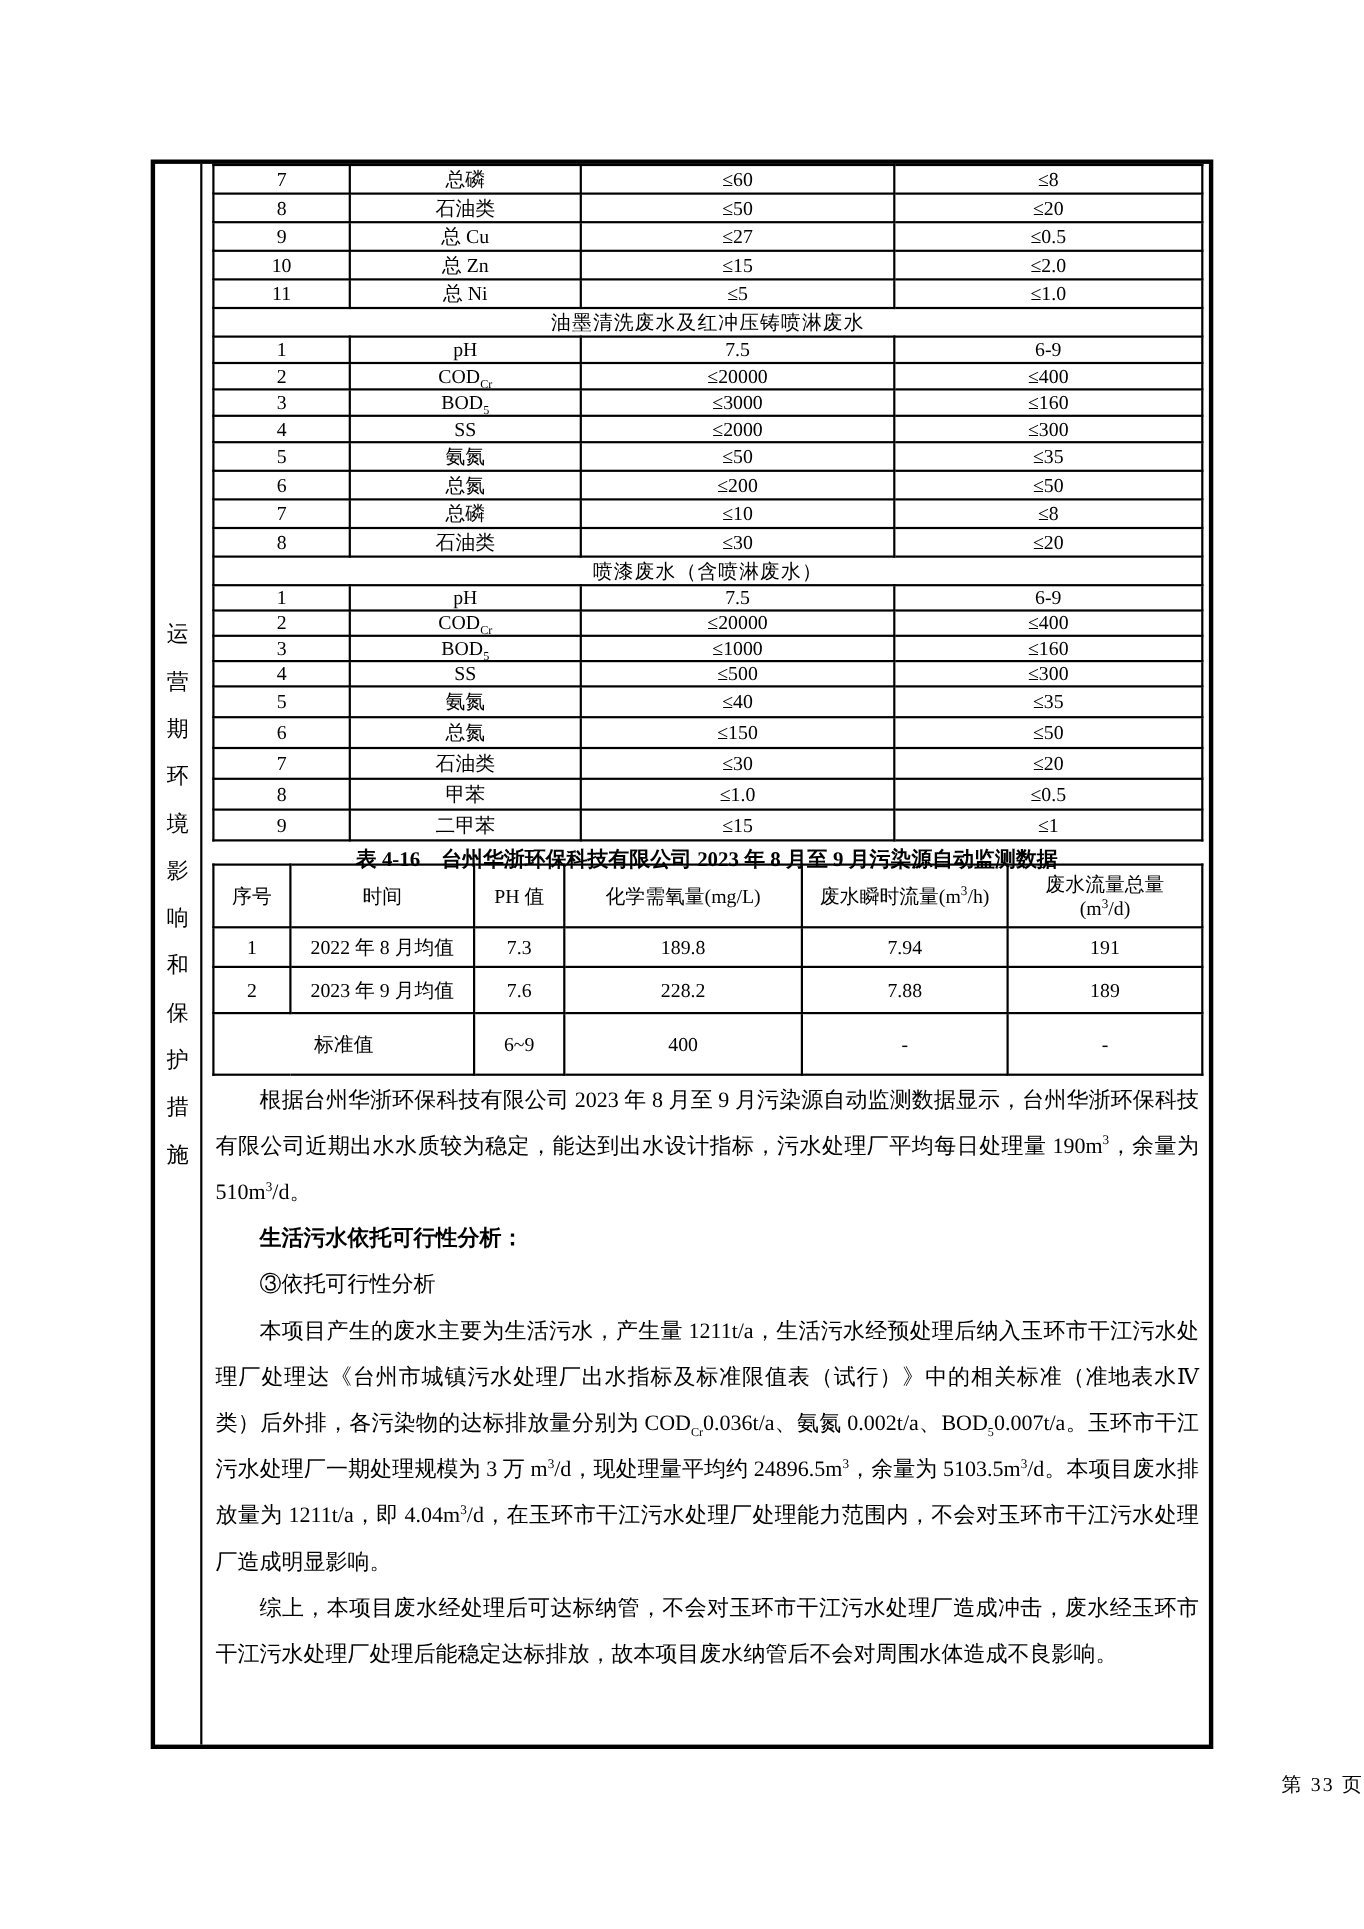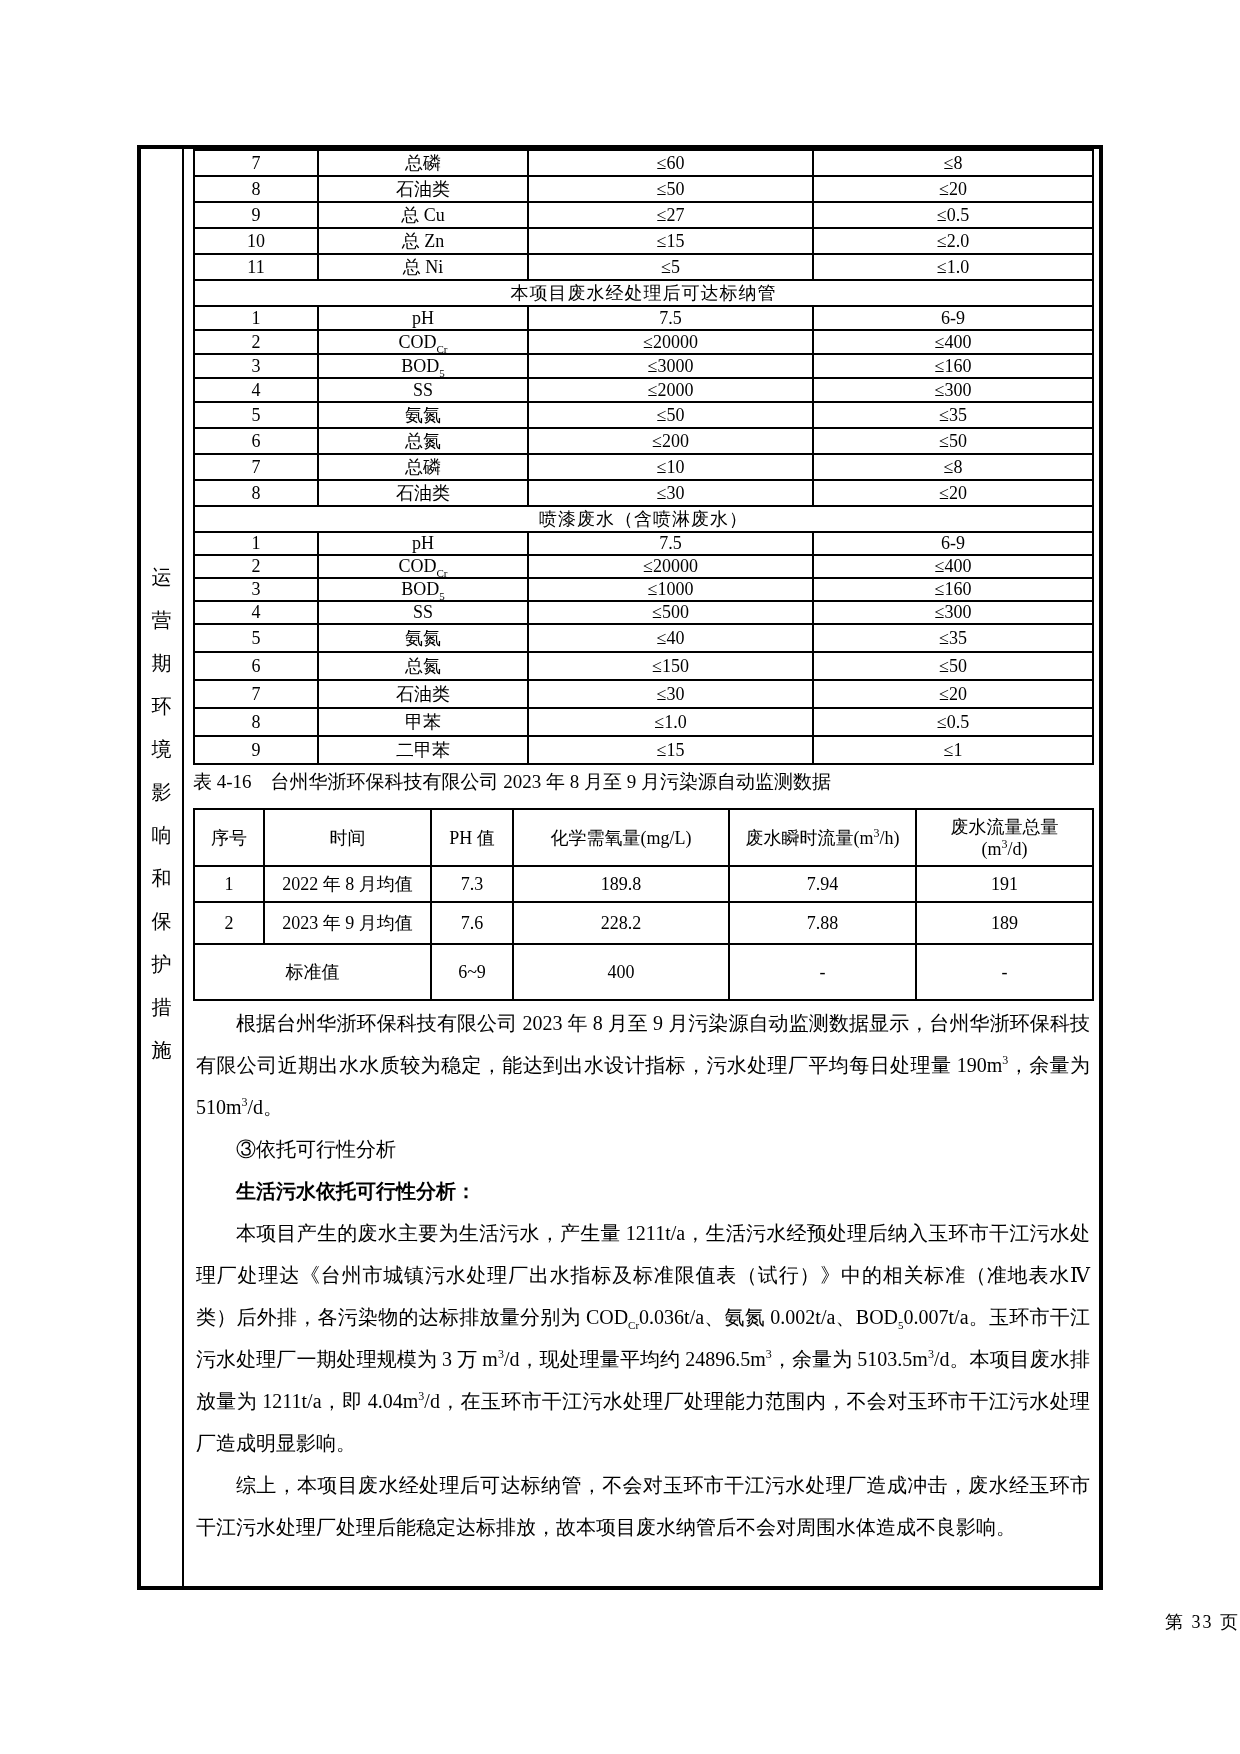--- a/index.html
+++ b/index.html
@@ -26,21 +26,21 @@
         padding:0 2px;font-size:18px;font-weight:normal;overflow:hidden;}
   sub{font-size:11px;line-height:0;}
   sup{font-size:12px;line-height:0;}
   tr.s1{height:25px;}
   tr.hdr{height:26px;}
   tr.hdr td{font-size:18px;letter-spacing:1px;}
   tr.s2{height:24px;}
   tr.s3{height:23px;}
   tr.s3t{height:28px;}
   .caption{
-    height:43px;line-height:33px;font-weight:normal;font-size:19px;
+    height:20px;line-height:33px;text-align:center;font-weight:bold;font-size:19px;
     width:899px;margin-left:7px;
   }
   tr.mh{height:57px;}
   tr.mh th{font-size:18px;}
   tr.m0{height:36px;}
   tr.m1{height:42px;}
   tr.ms{height:56px;}
   .para{
     margin:0 9px 0 10px;font-size:20px;line-height:42px;
     text-indent:2em;text-align:justify;
@@ -109,21 +109,21 @@
               <td>≤15</td>
               <td>≤2.0</td>
             </tr>
             <tr class="s1">
               <td>11</td>
               <td>总 Ni</td>
               <td>≤5</td>
               <td>≤1.0</td>
             </tr>
             <tr class="hdr">
-              <td colspan="4">本项目废水经处理后可达标纳管</td>
+              <td colspan="4">油墨清洗废水及红冲压铸喷淋废水</td>
             </tr>
             <tr class="s2">
               <td>1</td>
               <td>pH</td>
               <td>7.5</td>
               <td>6-9</td>
             </tr>
             <tr class="s2">
               <td>2</td>
               <td>COD<sub>Cr</sub></td>
@@ -266,21 +266,21 @@
               <td colspan="2">标准值</td>
               <td>6~9</td>
               <td>400</td>
               <td>-</td>
               <td>-</td>
             </tr>
           </tbody>
       </table>
 
       <div class="para first">根据台州华浙环保科技有限公司 2023 年 8 月至 9 月污染源自动监测数据显示，台州华浙环保科技有限公司近期出水水质较为稳定，能达到出水设计指标，污水处理厂平均每日处理量 190m<sup>3</sup>，余量为 510m<sup>3</sup>/d。</div>
+      <div class="para bold">生活污水依托可行性分析：</div>
       <div class="para">③依托可行性分析</div>
-      <div class="para bold">生活污水依托可行性分析：</div>
       <div class="para">本项目产生的废水主要为生活污水，产生量 1211t/a，生活污水经预处理后纳入玉环市干江污水处理厂处理达《台州市城镇污水处理厂出水指标及标准限值表（试行）》中的相关标准（准地表水Ⅳ类）后外排，各污染物的达标排放量分别为 COD<sub>Cr</sub>0.036t/a、氨氮 0.002t/a、BOD<sub>5</sub>0.007t/a。玉环市干江污水处理厂一期处理规模为 3 万 m<sup>3</sup>/d，现处理量平均约 24896.5m<sup>3</sup>，余量为 5103.5m<sup>3</sup>/d。本项目废水排放量为 1211t/a，即 4.04m<sup>3</sup>/d，在玉环市干江污水处理厂处理能力范围内，不会对玉环市干江污水处理厂造成明显影响。</div>
       <div class="para">综上，本项目废水经处理后可达标纳管，不会对玉环市干江污水处理厂造成冲击，废水经玉环市干江污水处理厂处理后能稳定达标排放，故本项目废水纳管后不会对周围水体造成不良影响。</div>
     </div>
   </div>
 
   <div class="footer">第 33 页</div>
 </div>
 
 </body></html>

